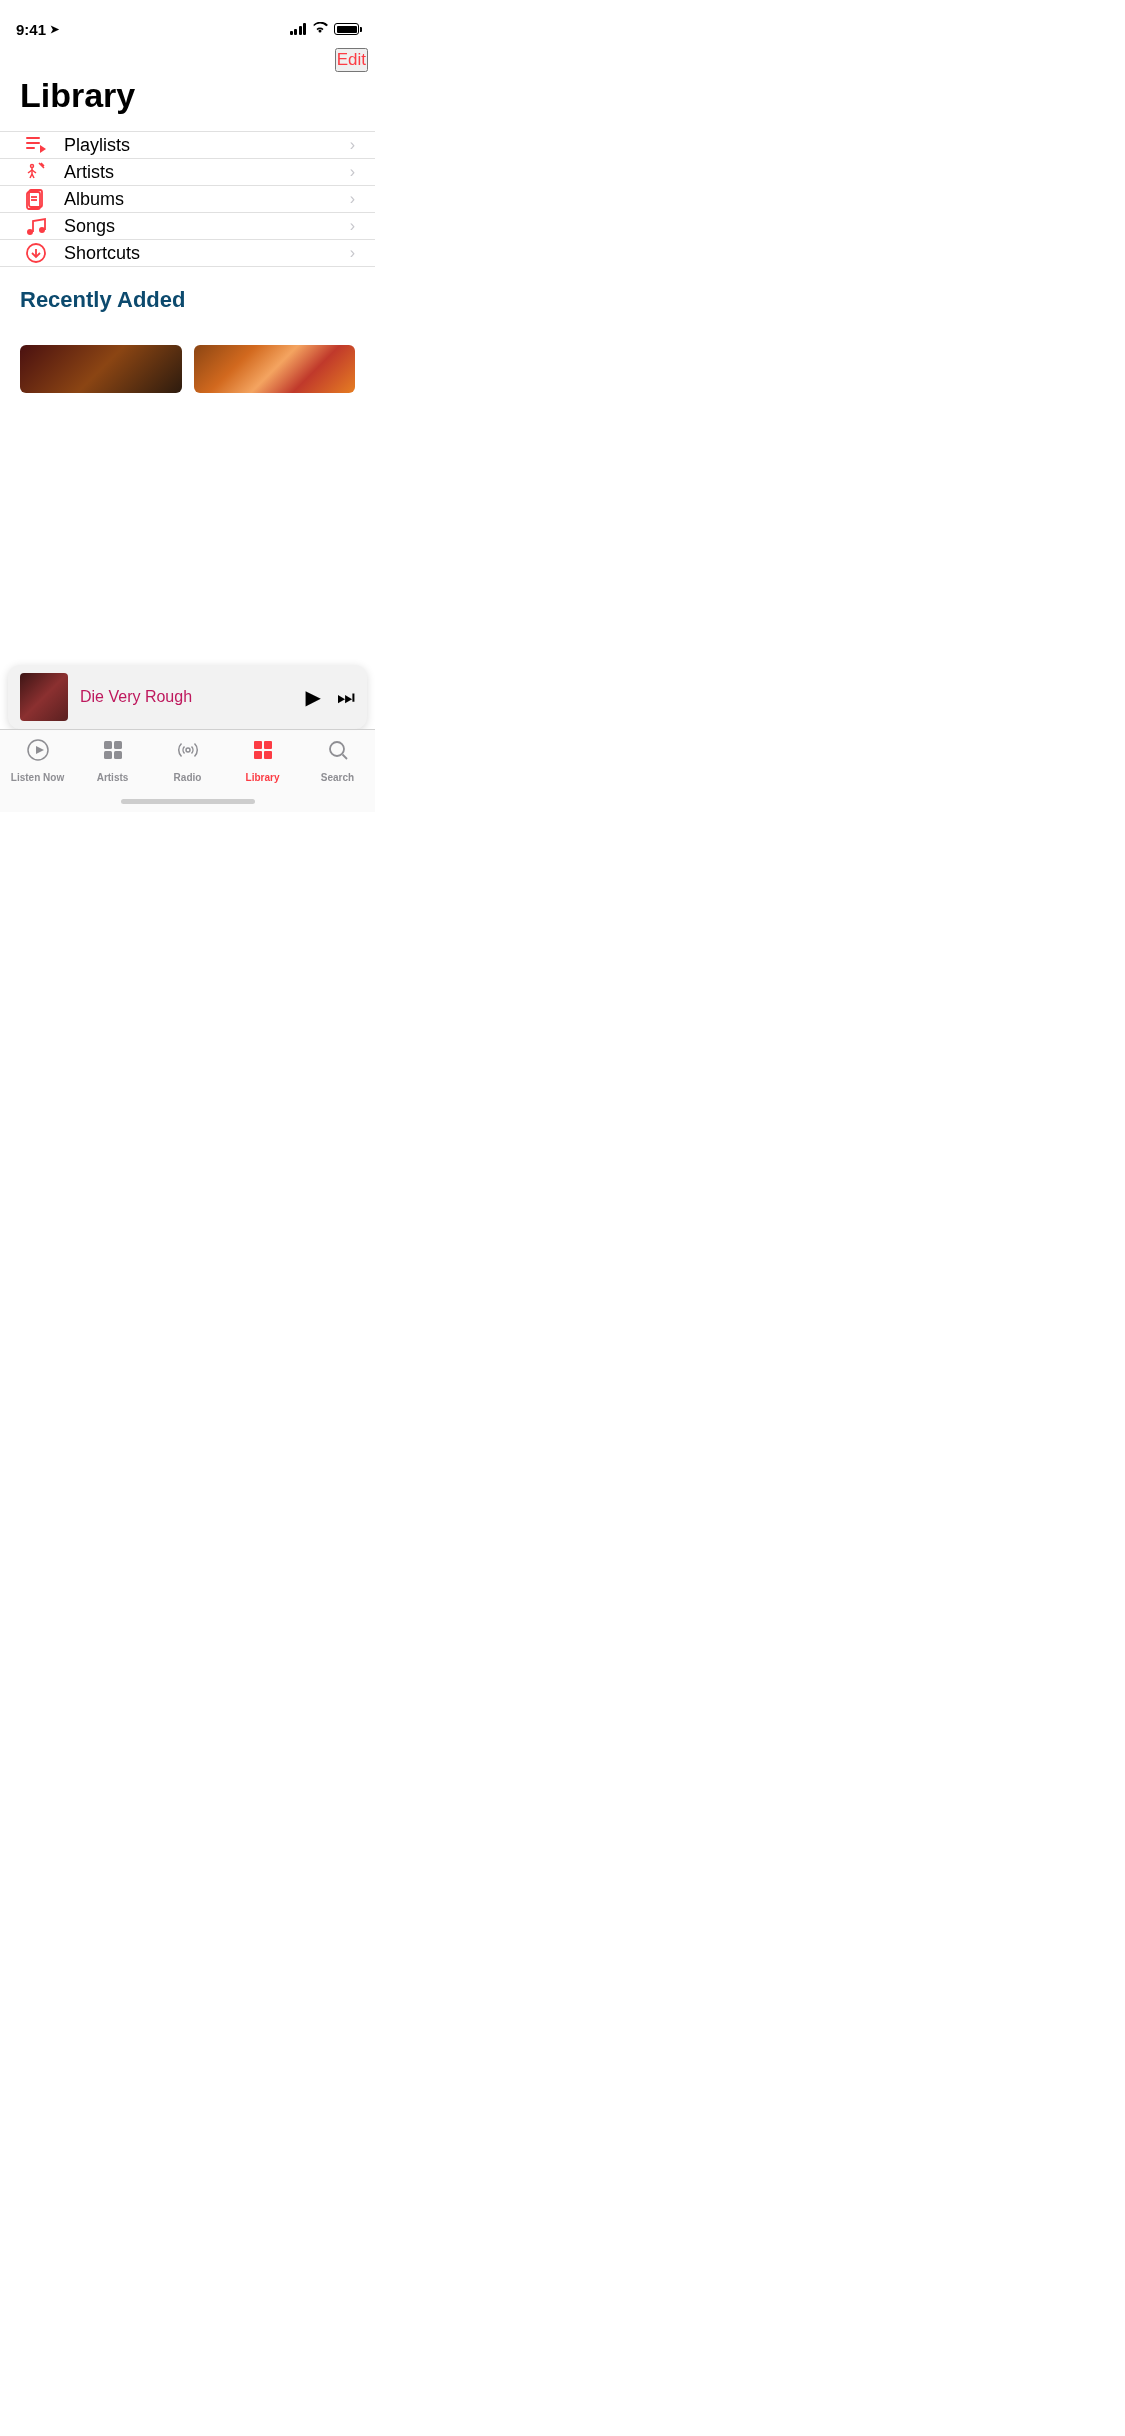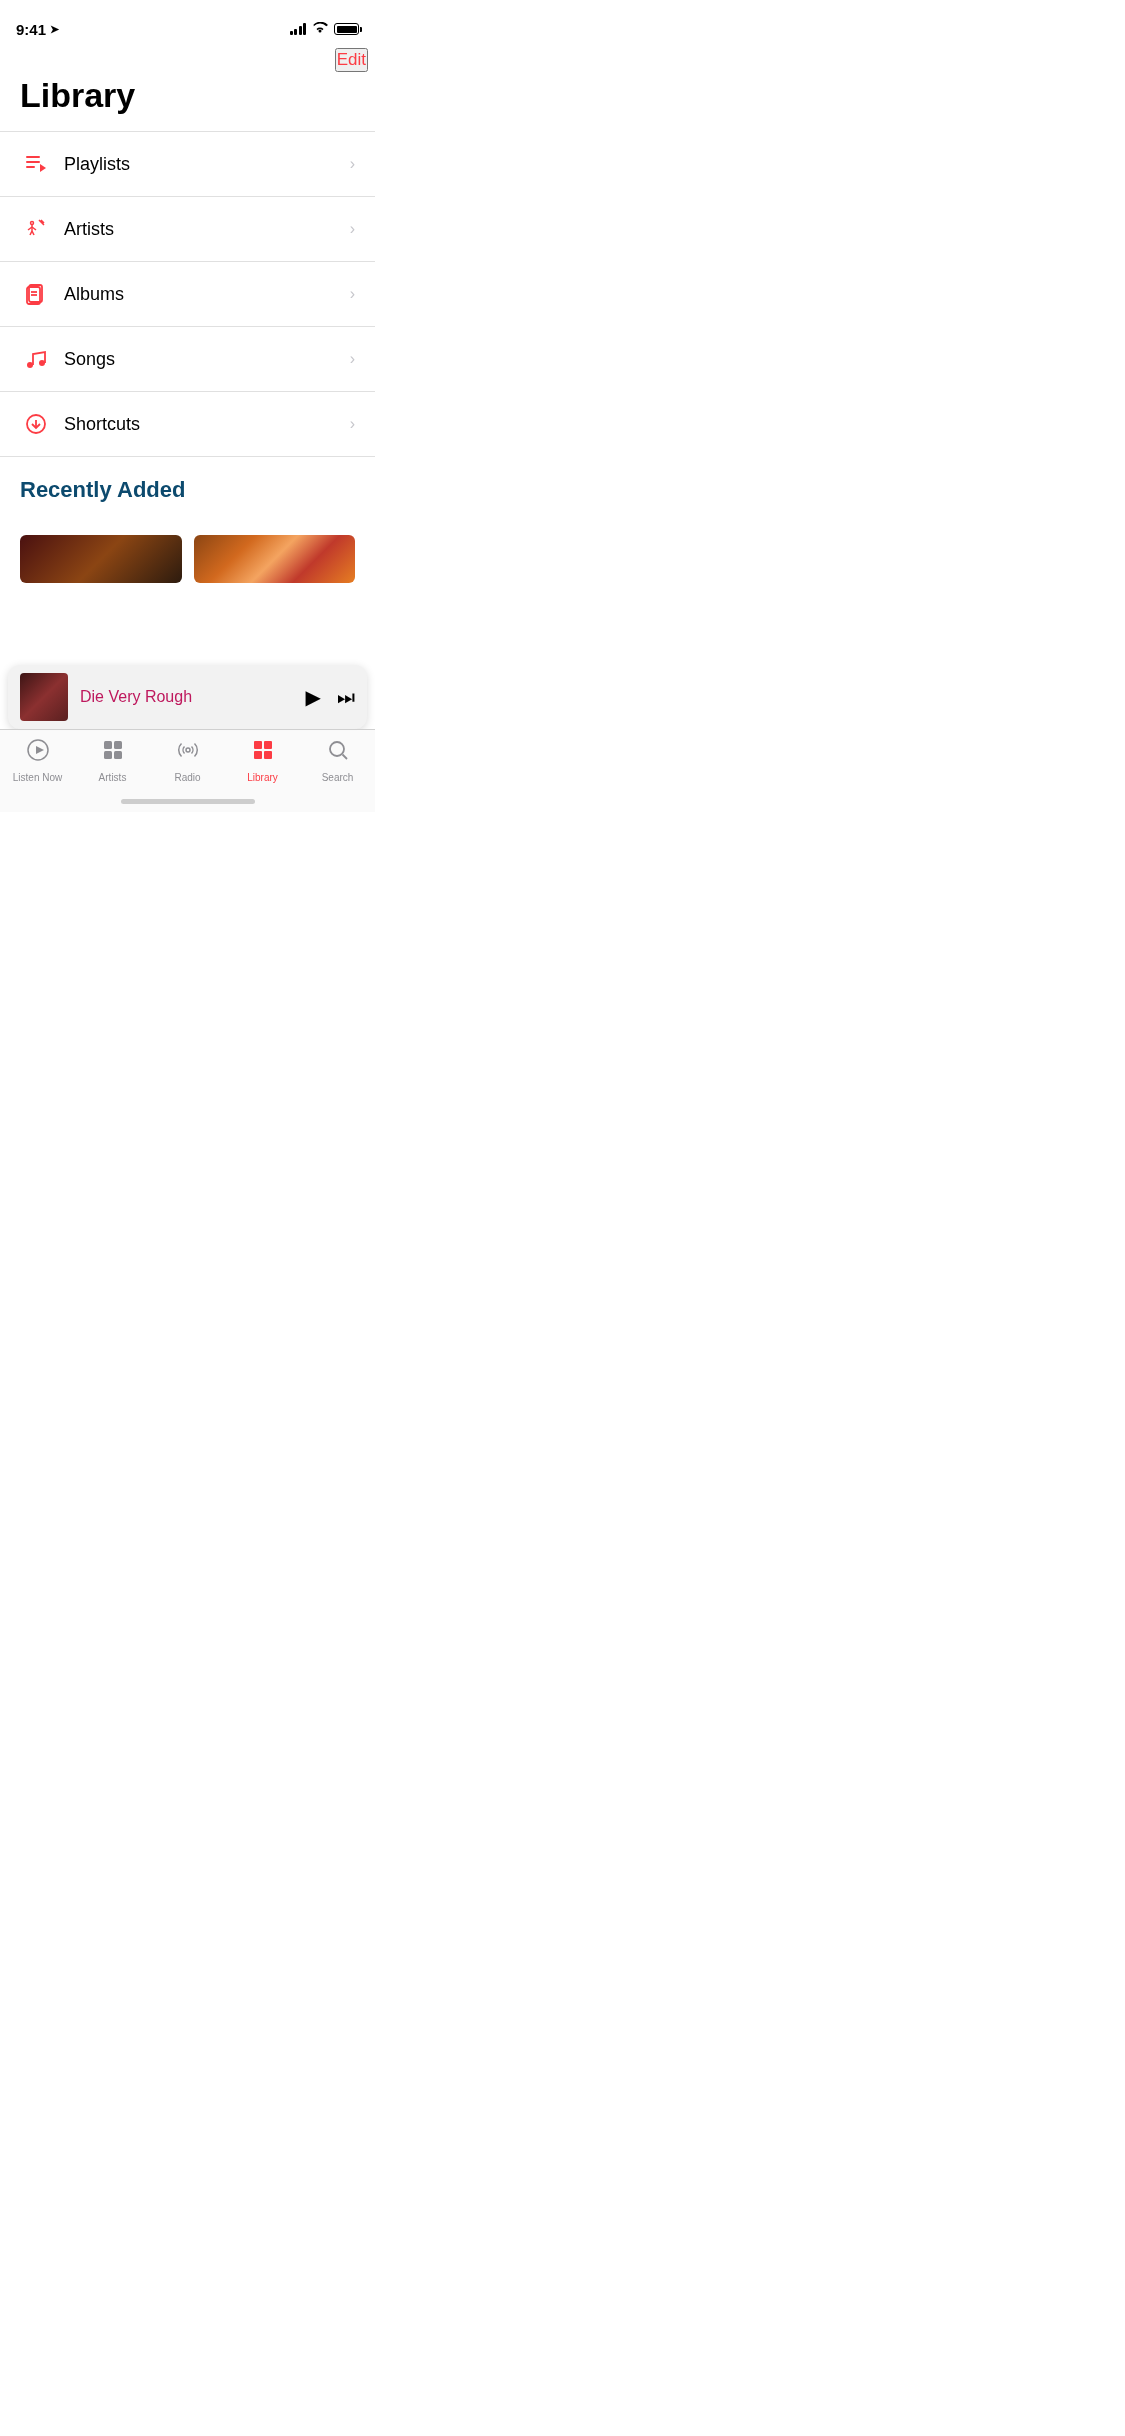--- a/index.html
+++ b/index.html
@@ -97,21 +97,21 @@
       color: #000;
     }
 
     
     .library-list {
       list-style: none;
     }
     .library-item {
       display: flex;
       align-items: center;
-      padding: 20px 20px;
+      padding: 1px 20px;
       border-bottom: 0.5px solid #e0e0e0;
       position: relative;
     }
     .library-item:first-child {
       border-top: 0.5px solid #e0e0e0;
     }
     .item-icon {
       width: 32px;
       display: flex;
       align-items: center;
@@ -261,20 +261,21 @@
     .tab-icon {
       font-size: 22px;
       color: #8e8e93;
     }
     .tab-icon.active {
       color: #fc3c44;
     }
     .tab-label {
       font-size: 10px;
       color: #8e8e93;
+      font-weight: bold;
     }
     .tab-label.active {
       color: #fc3c44;
     }
 
     
     .home-indicator {
       position: absolute;
       bottom: 8px;
       left: 50%;

